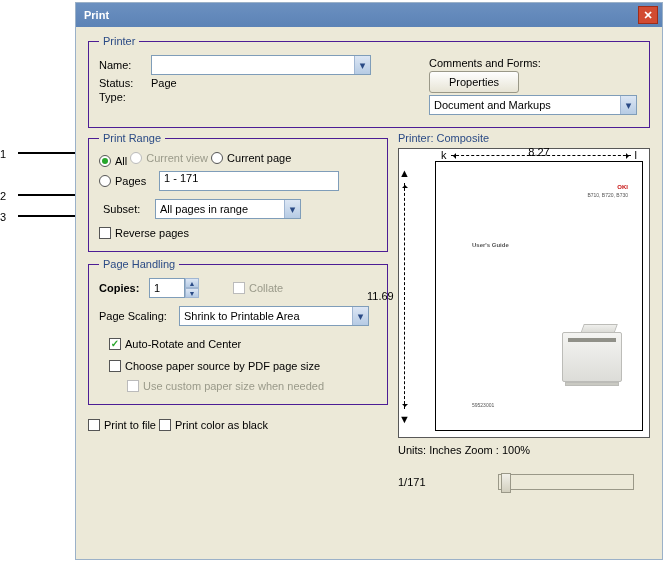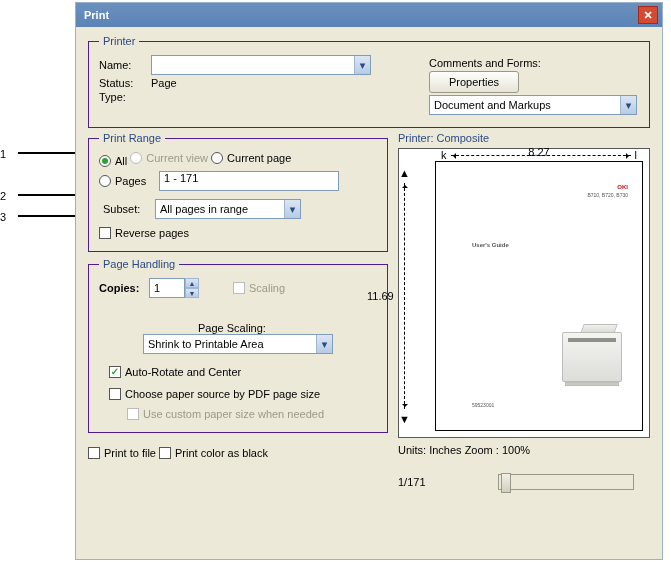--- a/index.html
+++ b/index.html
@@ -193,24 +193,24 @@
                     <span>1</span>
                   </div>
                 <div class="arrows">
                   <div>▲</div>
                   <div>▼</div>
                 </div>
               </div>
               <span style="width:34px;"></span>
               <div class="check disabled">
                 <span class="c" style="border-color:#bbb;"></span>
-                <span>Scaling</span>
-              </div>
-            </div>
-            <div class="row" style="margin-top:24px;flex-direction:column;">
+                <span>Collate</span>
+              </div>
+            </div>
+            <div class="row" style="margin-top:8px;">
               <span class="lbl" style="width:80px;">Page Scaling:</span>
               <div class="dropdown" style="width:190px;">
                 <span class="dd-text">Shrink to Printable Area</span>
                 <span class="dd-btn">▾</span>
               </div>
             </div>
             <div class="row check" style="margin-top:10px;padding-left:10px;">
               <span class="c">✓</span>
               <span>Auto-Rotate and Center</span>
             </div>

